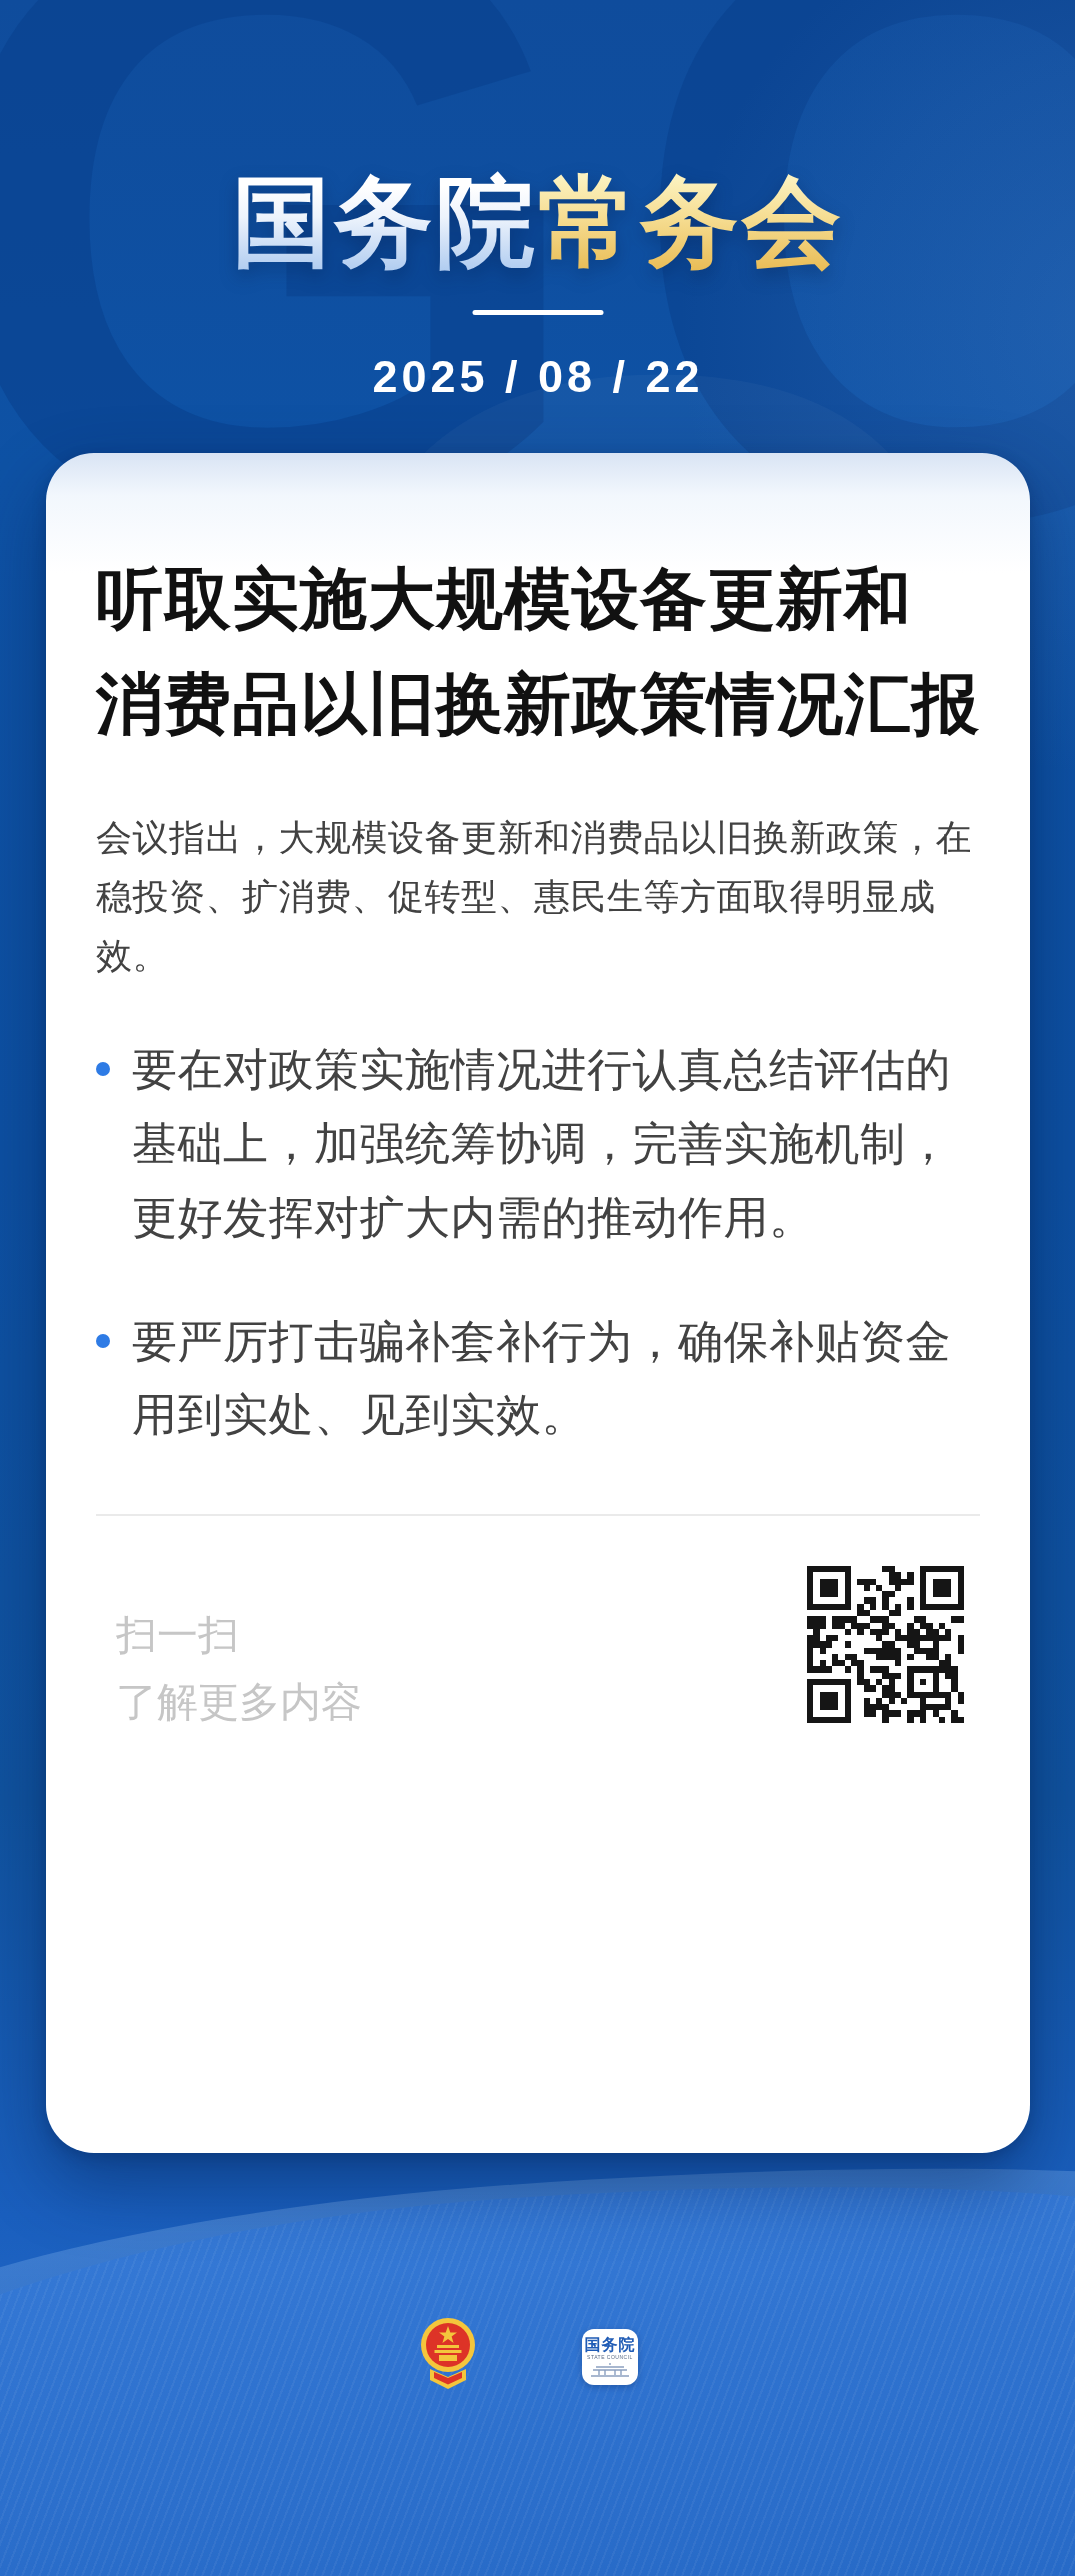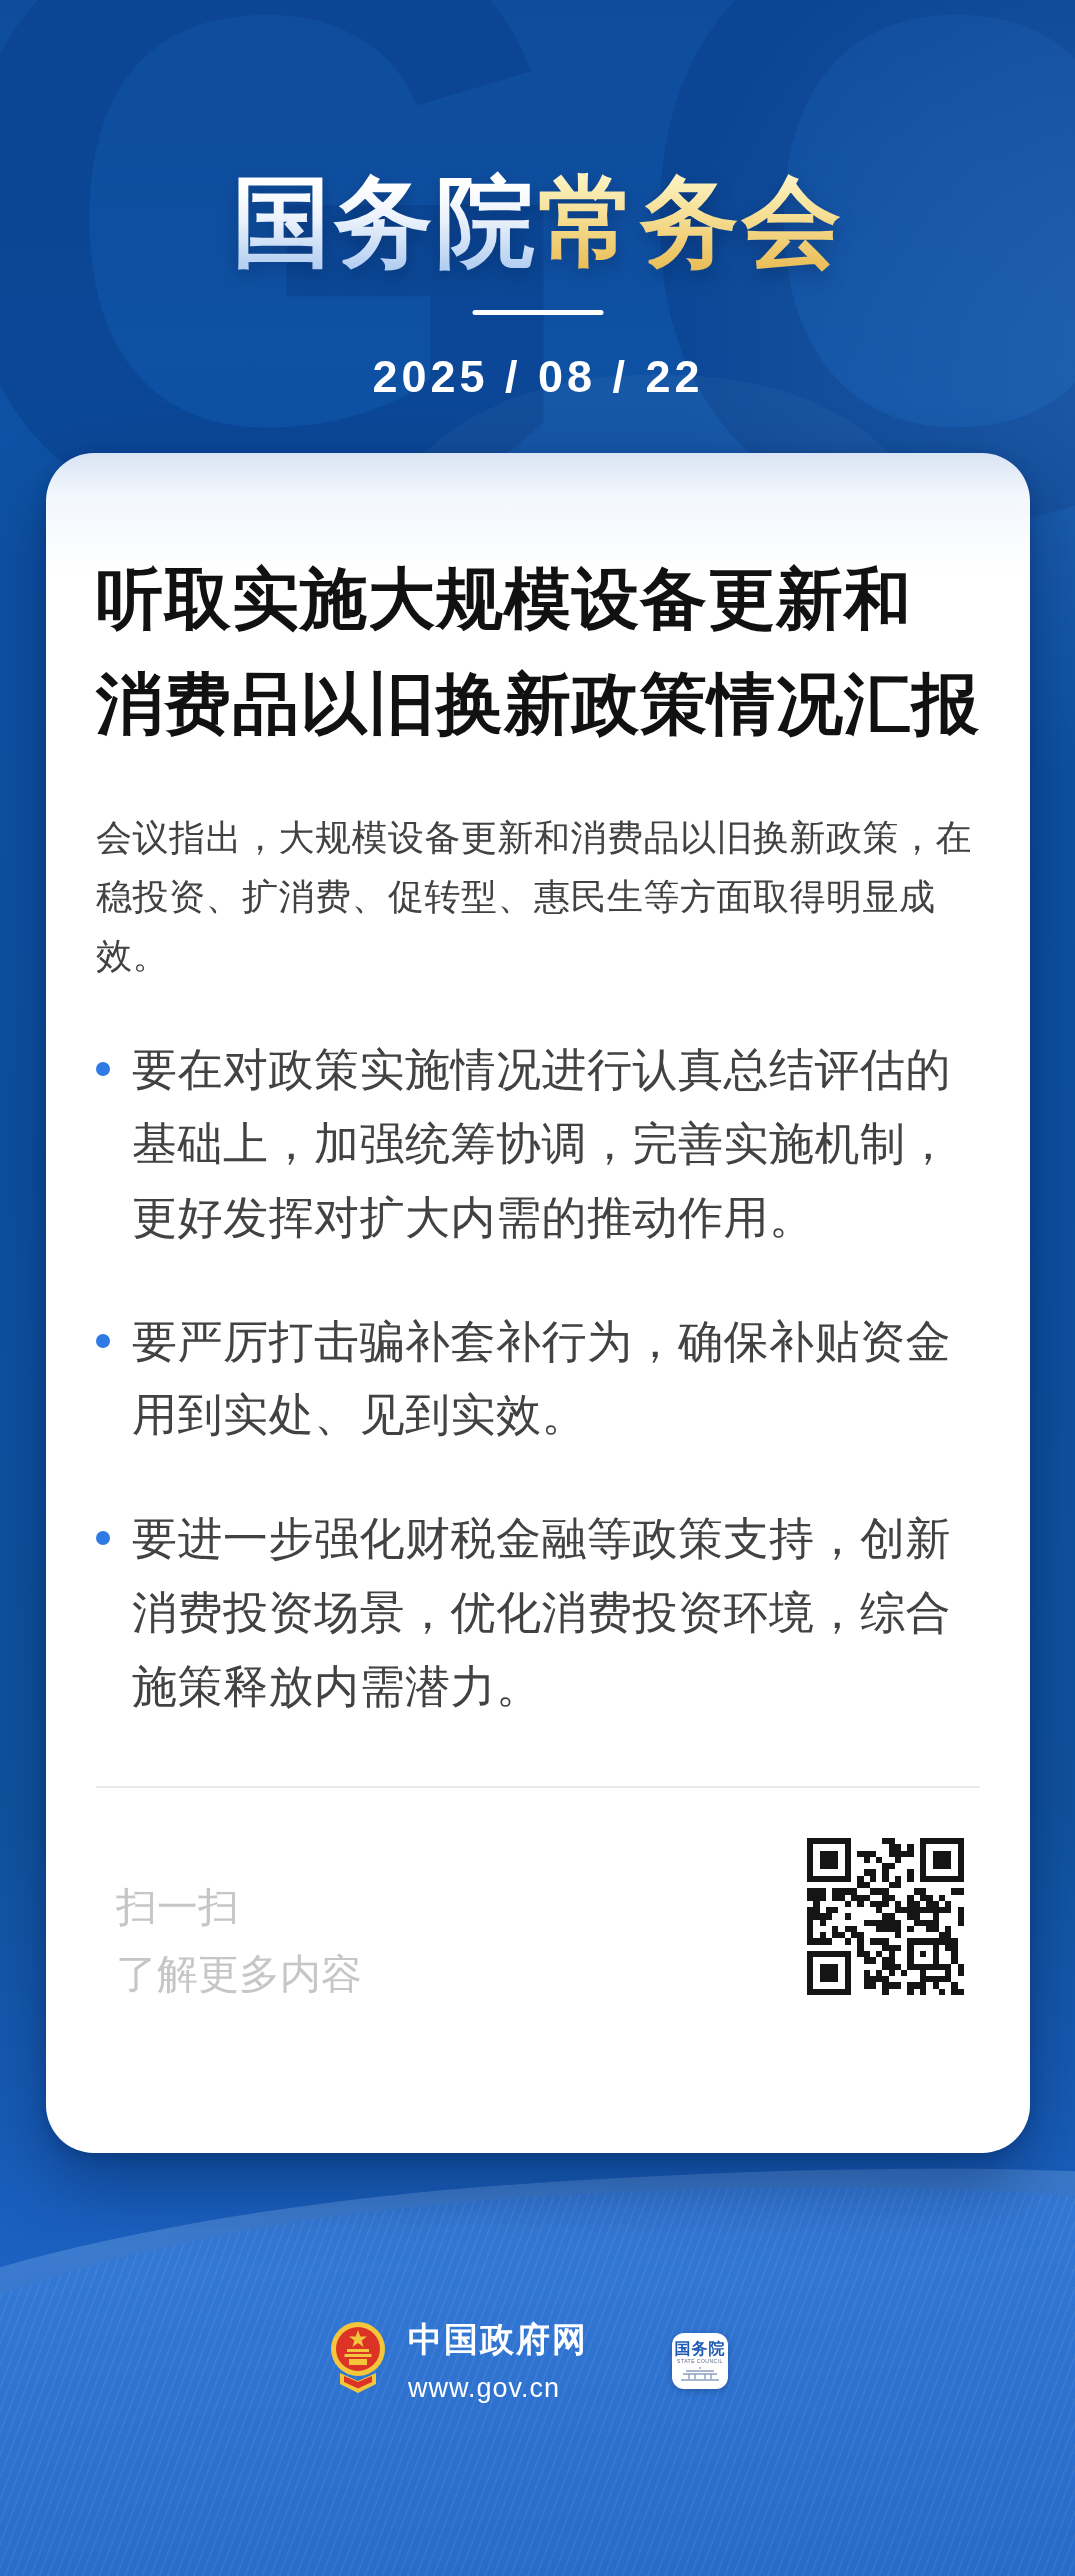--- a/index.html
+++ b/index.html
@@ -163,24 +163,20 @@
 消费品以旧换新政策情况汇报</h1>
   <p class="card-intro">会议指出，大规模设备更新和消费品以旧换新政策，在稳投资、扩消费、促转型、惠民生等方面取得明显成效。</p>
   <ul class="bullets">
     <li>
       <span class="bullet-dot"></span>
       <span class="bullet-text">要在对政策实施情况进行认真总结评估的基础上，加强统筹协调，完善实施机制，更好发挥对扩大内需的推动作用。</span>
     </li>
     <li>
       <span class="bullet-dot"></span>
       <span class="bullet-text">要严厉打击骗补套补行为，确保补贴资金用到实处、见到实效。</span>
-    </li>
-    <li>
-      <span class="bullet-dot"></span>
-      <span class="bullet-text">要进一步强化财税金融等政策支持，创新消费投资场景，优化消费投资环境，综合施策释放内需潜力。</span>
     </li>
   </ul>
   <hr class="card-hr">
   <div class="card-footer">
     <div class="scan-col">
       <div class="scan-line">扫一扫</div>
       <div class="scan-line">了解更多内容</div>
     </div>
     <svg class="qr" id="qr" viewBox="0 0 25 25" shape-rendering="crispEdges">
         <rect x="0" y="0" width="25" height="25" fill="#FFFFFF"></rect>
@@ -401,24 +397,20 @@
     <svg class="gov-emblem" viewBox="0 0 56 80">
       <circle cx="28" cy="28" r="27" fill="#F4C63C"></circle>
       <circle cx="28" cy="28" r="22" fill="#DD3327"></circle>
       <path d="M28 9 L30.3 15.5 L37 15.6 L31.6 19.6 L33.6 26 L28 22.1 L22.4 26 L24.4 19.6 L19 15.6 L25.7 15.5 Z" fill="#F4C63C"></path>
       <rect x="17" y="28" width="22" height="3" fill="#F4C63C"></rect>
       <rect x="14.5" y="33" width="27" height="3" fill="#F4C63C"></rect>
       <rect x="19" y="38" width="18" height="6" fill="#F4C63C"></rect>
       <path d="M10 52 L28 60 L46 52 L46 63 L28 72 L10 63 Z" fill="#F4C63C"></path>
       <path d="M14 55 L28 61 L42 55 L42 61 L28 67.5 L14 61 Z" fill="#DD3327"></path>
     </svg>
-    <div class="logo-col">
-      <div class="gov-name">中国政府网</div>
-      <div class="gov-url">www.gov.cn</div>
-    </div>
   </div>
   <div class="logo-group">
     <div class="app-icon">
       <div class="app-icon-title">国务院</div>
       <div class="app-icon-sub">STATE COUNCIL</div>
       <svg class="gate-icon" width="40" height="14" viewBox="0 0 40 14">
         <path d="M20 0 V2 M6 4 H34 M3 7 H37 M9 7 V12 M15 7 V12 M25 7 V12 M31 7 V12 M1 13 H39" stroke="#8CA0C0" stroke-width="1.4" fill="none"></path>
       </svg>
     </div>
   </div>

